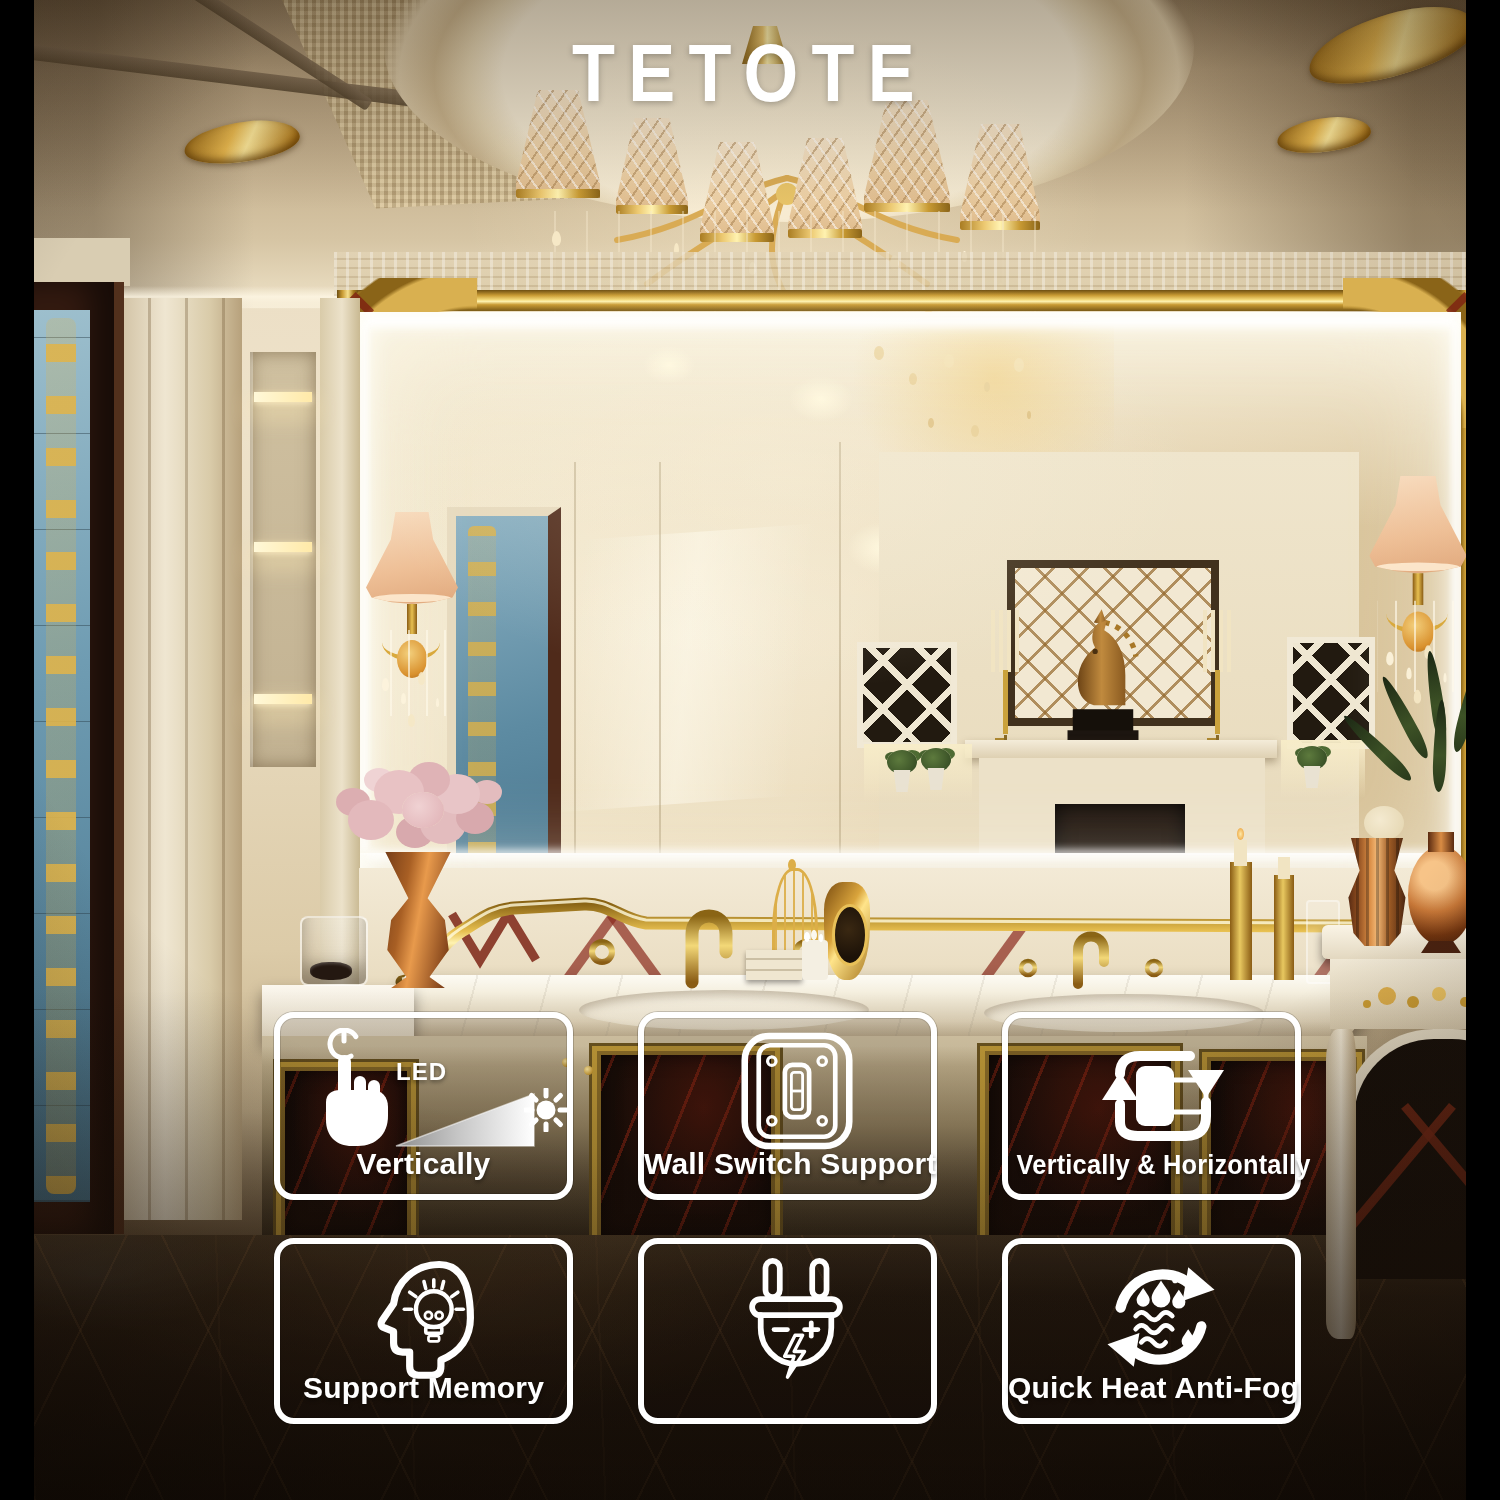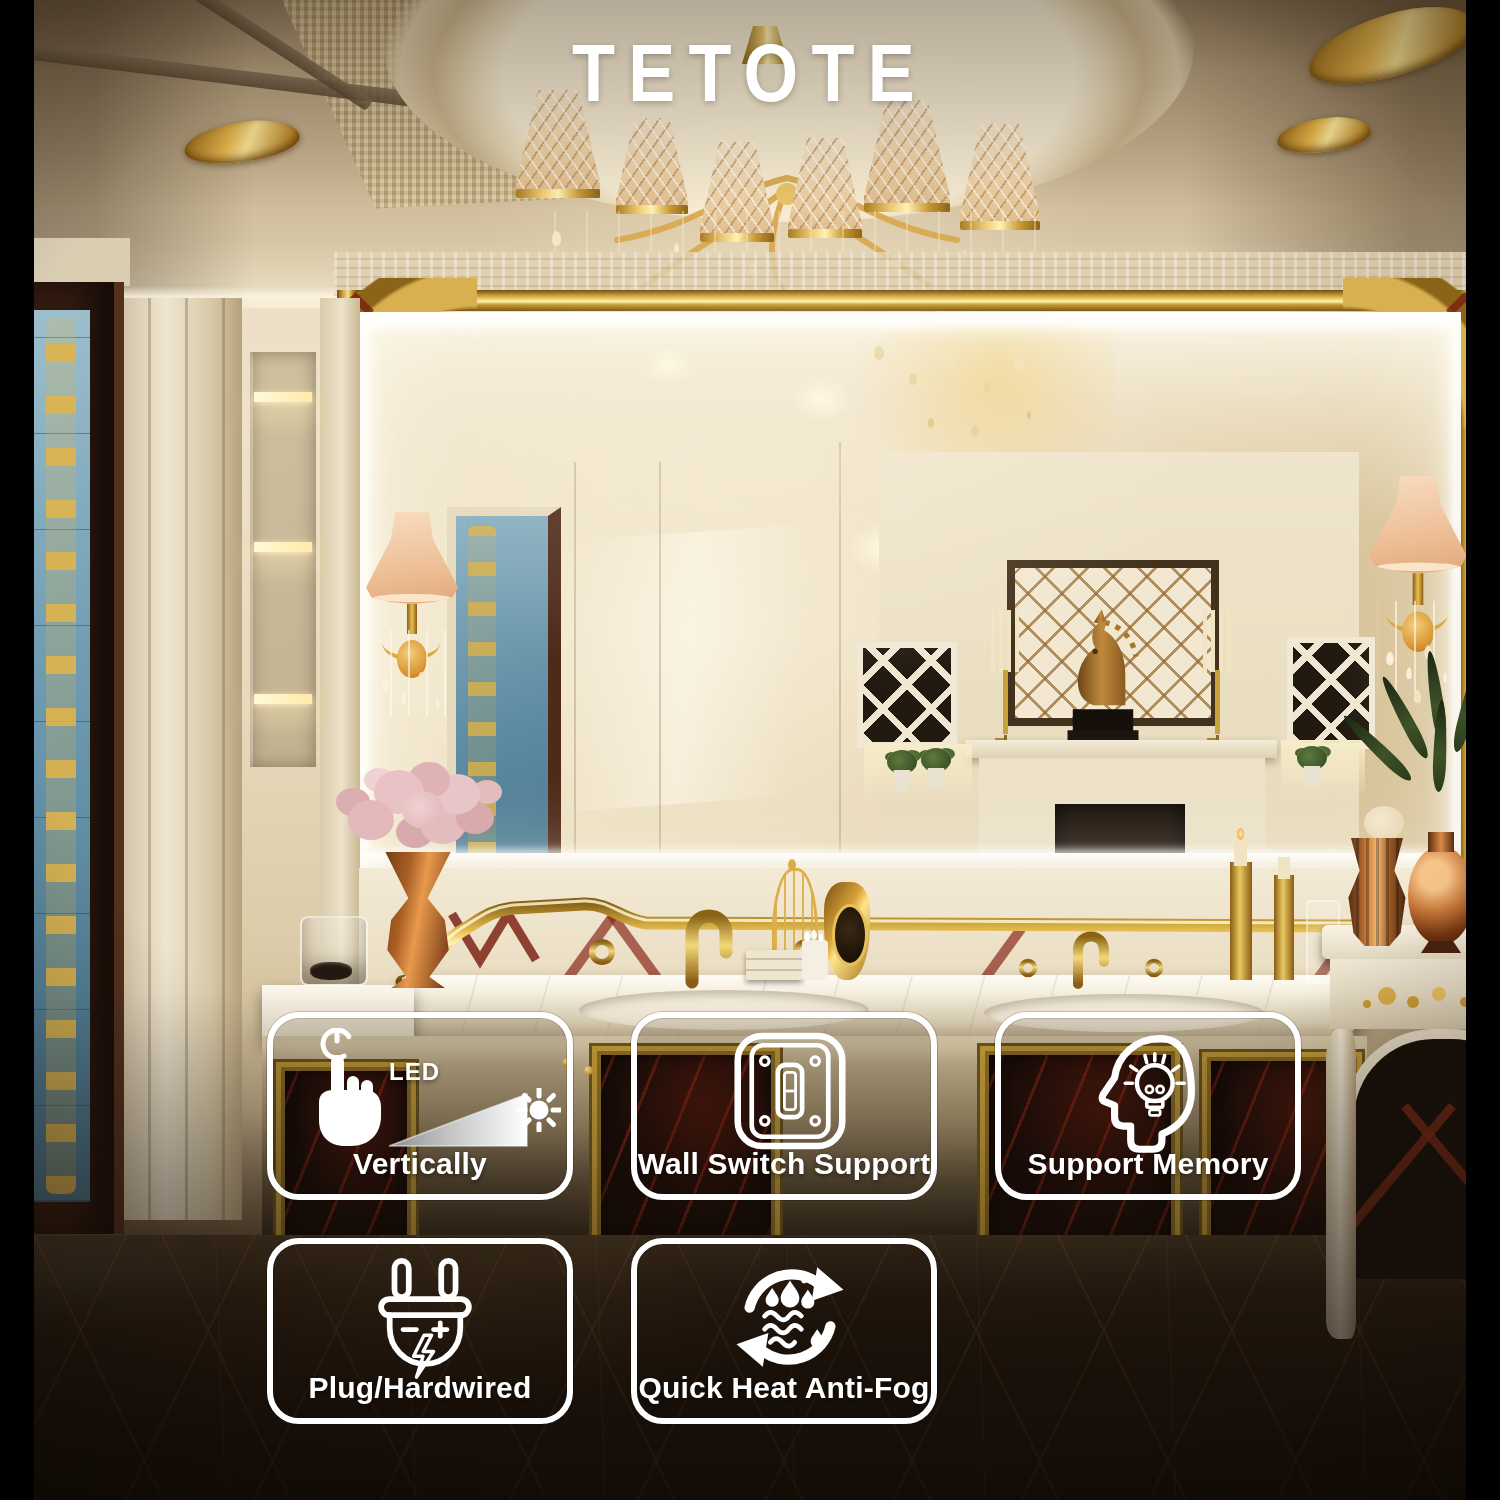--- a/index.html
+++ b/index.html
@@ -312,22 +312,22 @@
     radial-gradient(ellipse 105% 80% at 51% 36%, rgba(0,0,0,0) 52%, rgba(26,16,8,.38) 78%, rgba(12,7,3,.72) 100%),
     linear-gradient(180deg, rgba(40,28,14,.3) 0, rgba(0,0,0,0) 14%, rgba(0,0,0,0) 66%, rgba(14,8,4,.5) 92%, rgba(8,5,2,.62) 100%);}
 
   
   .logo{left:50%;top:30px;transform:translateX(-50%) scale(.95,1.1);color:#fff;font-size:74px;font-weight:700;
     letter-spacing:14px;white-space:nowrap;text-shadow:0 2px 6px rgba(0,0,0,.25);}
 
   
   .badges{left:233px;top:1012px;width:1034px;height:412px;display:grid;position:absolute;
     grid-template-columns:repeat(3,306px);grid-template-rows:188px 186px;column-gap:58px;row-gap:38px;}
-  .badge{position:relative;border:6px solid #fff;border-radius:32px;background:rgba(20,12,6,.10);
-    box-shadow:0 0 0 1px rgba(0,0,0,.18), inset 0 0 0 1px rgba(0,0,0,.12);}
+  .badge{position:relative;border:6px solid #fff;border-radius:20px;background:rgba(20,12,6,.10);
+    box-shadow:0 0 0 1px rgba(0,0,0,.18), inset 0 0 0 1px rgba(0,0,0,.12);margin-left:7px;}
   .badge *{position:absolute;}
   .badge-label{left:0;right:0;bottom:13px;text-align:center;color:#fff;font-weight:700;font-size:30px;
     letter-spacing:.2px;text-shadow:0 2px 4px rgba(0,0,0,.45);white-space:nowrap;}
   .badge-label.long{font-size:27px;transform:scaleX(.94);}
   .led-label{left:116px;top:40px;color:#fff;font-weight:700;font-size:24px;letter-spacing:1px;
     text-shadow:0 2px 4px rgba(0,0,0,.45);}
   .icon-hand{left:18px;top:10px;}
   .icon-wedge{left:114px;top:74px;}
   .icon-sun{left:244px;top:70px;}
   .icon-switch{left:97px;top:14px;}
@@ -624,20 +624,33 @@
           <circle cx="33" cy="95" r="4.5" stroke-width="3.5"></circle>
             <circle cx="87" cy="95" r="4.5" stroke-width="3.5"></circle>
           <rect x="47" y="35" width="26" height="56" rx="8" stroke-width="5"></rect>
           <rect x="54" y="43" width="12" height="40" rx="3" stroke-width="3"></rect>
           <line x1="54" y1="63" x2="66" y2="63" stroke-width="3"></line>
         </g>
       </svg>
       <div class="badge-label">Wall Switch Support</div>
     </div>
 
+    <div class="badge">
+      <svg class="icon-rotate" width="154" height="118" viewBox="0 0 154 118">
+        <g fill="none" stroke="#fff" stroke-width="10" stroke-linecap="round">
+          <path d="M36 38 Q36 20 56 20 H106"></path>
+          <path d="M122 66 V80 Q122 100 102 100 H54 Q36 100 36 86 V68"></path>
+        </g>
+        <polygon points="104,34 140,34 122,62" fill="#fff"></polygon>
+        <polygon points="18,64 54,64 36,36" fill="#fff"></polygon>
+        <rect x="80" y="44" width="42" height="32" rx="7" fill="none" stroke="#fff" stroke-width="5"></rect>
+        <rect x="52" y="30" width="38" height="60" rx="9" fill="#fff"></rect>
+      </svg>
+      <div class="badge-label long">Vertically &amp; Horizontally</div>
+    </div>
 
     <div class="badge">
       <svg class="icon-head" width="136" height="134" viewBox="0 0 140 150">
         <path d="M78 14 C50 14 30 34 27 58 L14 77 Q11 83 17 85 L27 89 L27 102 Q27 112 37 112 L45 112 L45 128 Q45 138 55 138 L70 138 Q80 138 80 128 L80 121 C102 112 113 95 113 74 C113 39 104 14 78 14 Z" fill="none" stroke="#fff" stroke-width="8" stroke-linejoin="round"></path>
         <circle cx="72" cy="64" r="20" fill="none" stroke="#fff" stroke-width="5"></circle>
         <circle cx="66" cy="71" r="4" fill="none" stroke="#fff" stroke-width="3"></circle>
         <circle cx="78" cy="71" r="4" fill="none" stroke="#fff" stroke-width="3"></circle>
         <rect x="63" y="84" width="18" height="7" rx="2" fill="none" stroke="#fff" stroke-width="4"></rect>
         <rect x="66" y="94" width="12" height="6" rx="2" fill="none" stroke="#fff" stroke-width="3"></rect>
         <g stroke="#fff" stroke-width="4" stroke-linecap="round">
@@ -659,21 +672,20 @@
           <rect x="33" y="5" width="15" height="38" rx="7.5" stroke-width="6"></rect>
           <rect x="82" y="5" width="15" height="38" rx="7.5" stroke-width="6"></rect>
           <rect x="19" y="45" width="92" height="17" rx="8.5" stroke-width="6"></rect>
           <path d="M28 62 V75 C28 96 44 113 65 113 C86 113 102 96 102 75 V62" stroke-width="6"></path>
           <line x1="42" y1="77" x2="56" y2="77" stroke-width="5"></line>
           <line x1="74" y1="77" x2="88" y2="77" stroke-width="5"></line>
           <line x1="81" y1="70" x2="81" y2="84" stroke-width="5"></line>
           <path d="M64 83 L53 105 H63 L56 127 L74 100 H63 L72 83 Z" stroke-width="3.5"></path>
         </g>
       </svg>
-      <div class="badge-label">Plug/Hardwired</div>
     </div>
 
     <div class="badge">
       <svg class="icon-fog" width="122" height="122" viewBox="0 0 130 130">
         <g fill="none" stroke="#fff" stroke-width="11" stroke-linecap="round">
           <path d="M22 55 A46 46 0 0 1 96 30"></path>
           <path d="M108 75 A46 46 0 0 1 34 100"></path>
         </g>
         <polygon points="94,12 122,36 88,48" fill="#fff"></polygon>
         <polygon points="36,118 8,94 42,82" fill="#fff"></polygon>

